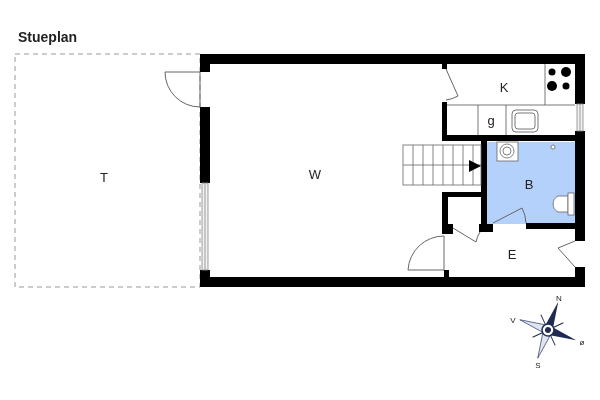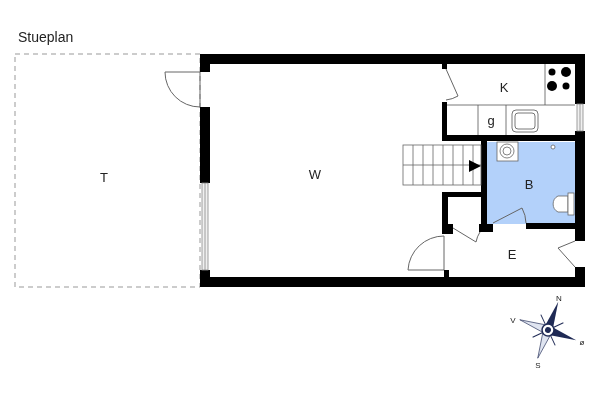--- a/index.html
+++ b/index.html
@@ -1,18 +1,18 @@
 <!DOCTYPE html>
 <html><head>
   <meta charset="utf-8">
   <style>
     html, body { margin: 0; padding: 0; background: #ffffff; }
     body { width: 600px; height: 400px; position: relative; overflow: hidden;
            font-family: "Liberation Sans", sans-serif; }
-    .title { position: absolute; left: 18px; top: 29px; font-size: 14px; color: #222; }
+    .title { position: absolute; left: 18px; top: 29px; font-size: 14px; color: #222; font-weight: bold; }
     svg.plan { position: absolute; left: 0; top: 0; }
     .room-label { position: absolute; font-size: 13px; color: #222; transform: translate(-50%, -50%); }
     .compass-label { position: absolute; font-size: 8px; color: #222; transform: translate(-50%, -50%); }
   </style>
 </head>
 <body>
 
 <div class="title">Stueplan</div>
 
 <svg class="plan" width="600" height="400" viewBox="0 0 600 400">

